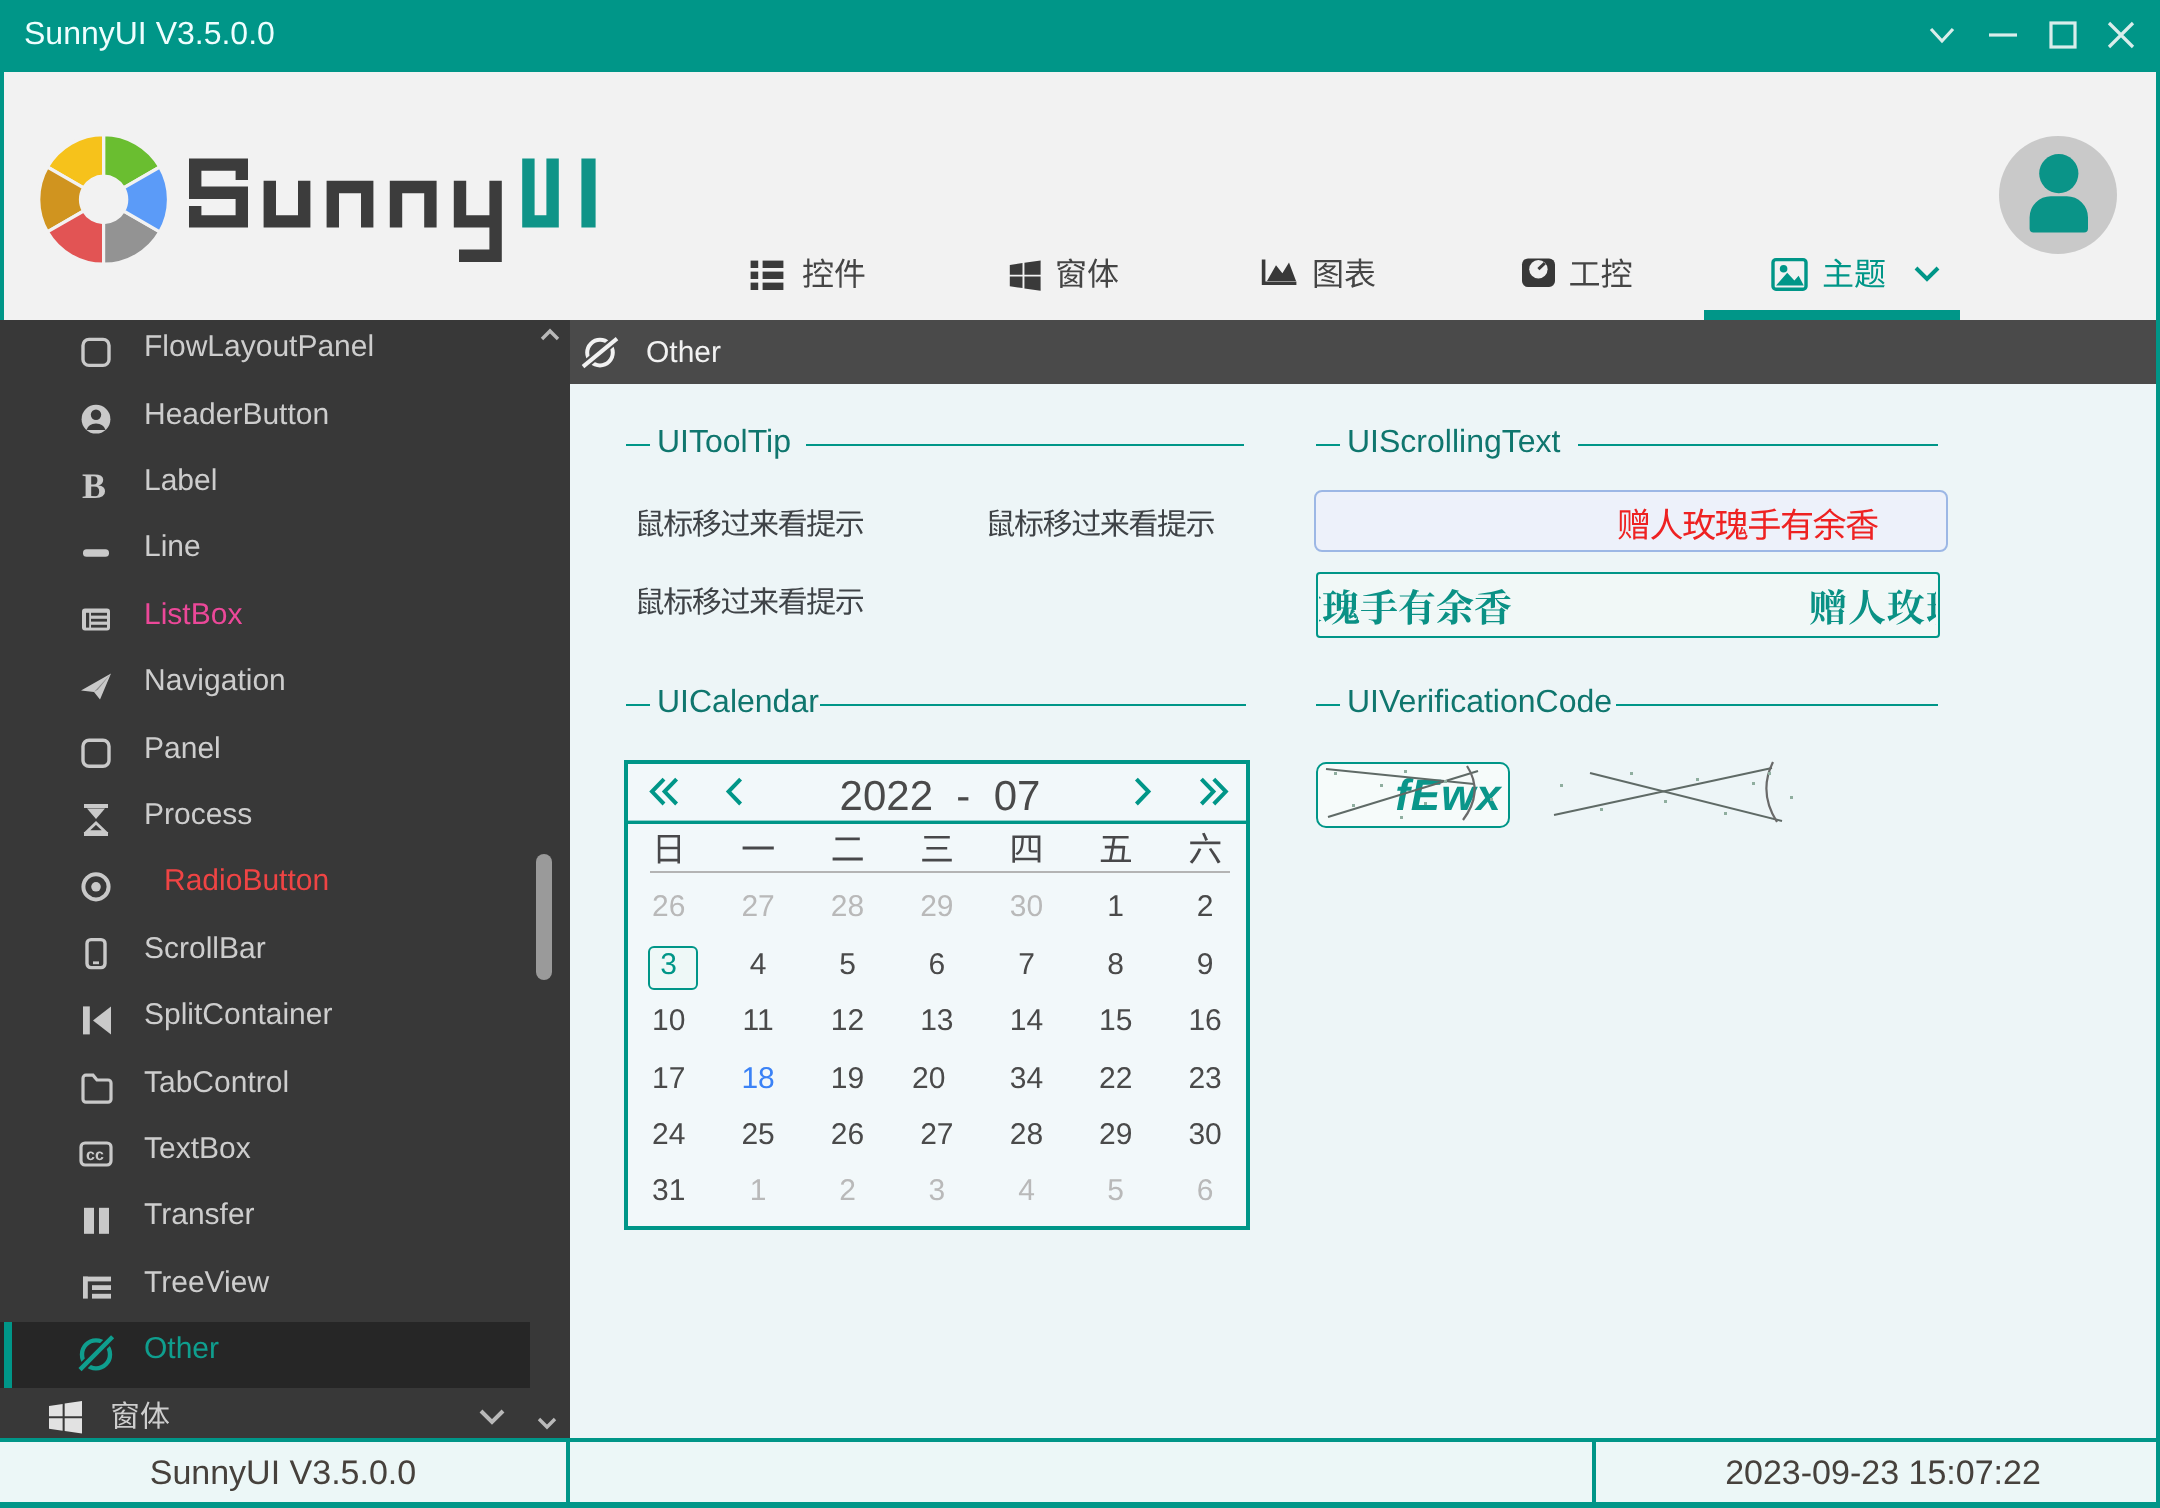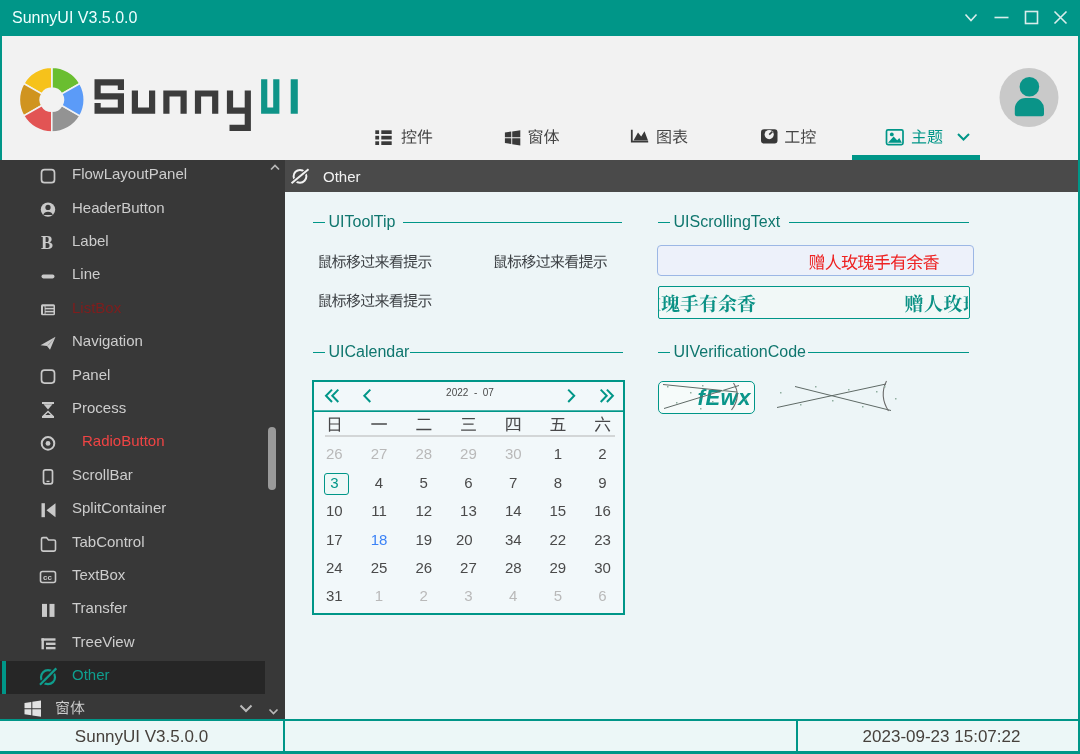--- a/index.html
+++ b/index.html
@@ -14,21 +14,21 @@
 #sthumb { left:268px; top:427px; width:8px; height:63px; background:#9a9a9a; border-radius:4px; }
 .sbt { position:absolute; font-size:15px; }
 #main { left:285px; top:160px; width:793px; height:559px; background:#edf5f7; }
 #mstrip { left:285px; top:160px; width:795px; height:32px; background:#4a4a4a; }
 #mtitle { left:323px; top:168px; font-size:15px; color:#f2f2f2; }
 .gline { position:absolute; height:1px; background:#009688; }
 .gtitle { position:absolute; font-size:16px; color:#0f766e; }
 #sbox1 { left:657px; top:245px; width:317px; height:31px; background:#edf1fa; border:1px solid #9cb7e5; border-radius:4px; }
 #sbox2 { left:657.5px; top:285.5px; width:312.5px; height:33.5px; background:#f1f8f7; border:1.5px solid #009688; border-radius:2px; }
 #calendar { left:312px; top:380px; width:313px; height:235px; background:#f2f8fa; border:2px solid #009688; }
-#calhdr { left:395px; top:387px; width:150px; font-size:10px; color:#4a4a4a; text-align:center; }
+#calhdr { left:395px; top:387px; width:150px; font-size:21px; color:#4a4a4a; text-align:center; }
 .cd { position:absolute; width:44.7px; text-align:center; font-size:15px; }
 .cap { position:absolute; height:33px; border:1px solid #009688; border-radius:5px; background:#f6fbfa; }
 .captxt { position:absolute; width:100%; text-align:center; top:3.5px; font-size:22px; font-weight:bold; font-style:italic; color:#0a968a; letter-spacing:0.5px;padding-left:36px; }
 #d3 { left:323.5px; top:472.8px; width:25px; height:22.5px; border:1px solid #009688; border-radius:3px; background:#eef8f7; }
 #statustop { left:0px; top:719px; width:1080px; height:2px; background:#009688; }
 #statusbar { left:0px; top:721px; width:1080px; height:29.5px; background:#ecf7f7; font-size:17px; color:#46413c; }
 #statusbot { left:0px; top:750.5px; width:1080px; height:3px; background:#009688; }
 .svline { position:absolute; top:721px; width:2px; height:29.5px; background:#009688; }
 #bl { left:0; top:36px; width:2px; height:124px; background:#009688; }
 #br { left:1078px; top:36px; width:2px; height:718px; background:#009688; }
@@ -40,21 +40,21 @@
 <div class="abs" id="titletxt">SunnyUI V3.5.0.0</div>
 <div class="abs" id="underline"></div>
 <div class="abs" id="sidebar"></div>
 <div class="abs" id="selrow"></div>
 <div class="abs" id="selbar"></div>
 <div class="abs" id="sthumb"></div>
 <div class="sbt" style="left:72px;top:165.2px;color:#cdcdcd">FlowLayoutPanel</div>
 <div class="sbt" style="left:72px;top:198.6px;color:#cdcdcd">HeaderButton</div>
 <div class="sbt" style="left:72px;top:232.0px;color:#cdcdcd">Label</div>
 <div class="sbt" style="left:72px;top:265.4px;color:#cdcdcd">Line</div>
-<div class="sbt" style="left:72px;top:298.8px;color:#7f1d1d">ListBox</div>
+<div class="sbt" style="left:72px;top:298.8px;color:#ec4899">ListBox</div>
 <div class="sbt" style="left:72px;top:332.2px;color:#cdcdcd">Navigation</div>
 <div class="sbt" style="left:72px;top:365.6px;color:#cdcdcd">Panel</div>
 <div class="sbt" style="left:72px;top:399.0px;color:#cdcdcd">Process</div>
 <div class="sbt" style="left:82px;top:432.4px;color:#ef4444">RadioButton</div>
 <div class="sbt" style="left:72px;top:465.8px;color:#cdcdcd">ScrollBar</div>
 <div class="sbt" style="left:72px;top:499.2px;color:#cdcdcd">SplitContainer</div>
 <div class="sbt" style="left:72px;top:532.6px;color:#cdcdcd">TabControl</div>
 <div class="sbt" style="left:72px;top:566.0px;color:#cdcdcd">TextBox</div>
 <div class="sbt" style="left:72px;top:599.4px;color:#cdcdcd">Transfer</div>
 <div class="sbt" style="left:72px;top:632.8px;color:#cdcdcd">TreeView</div>

